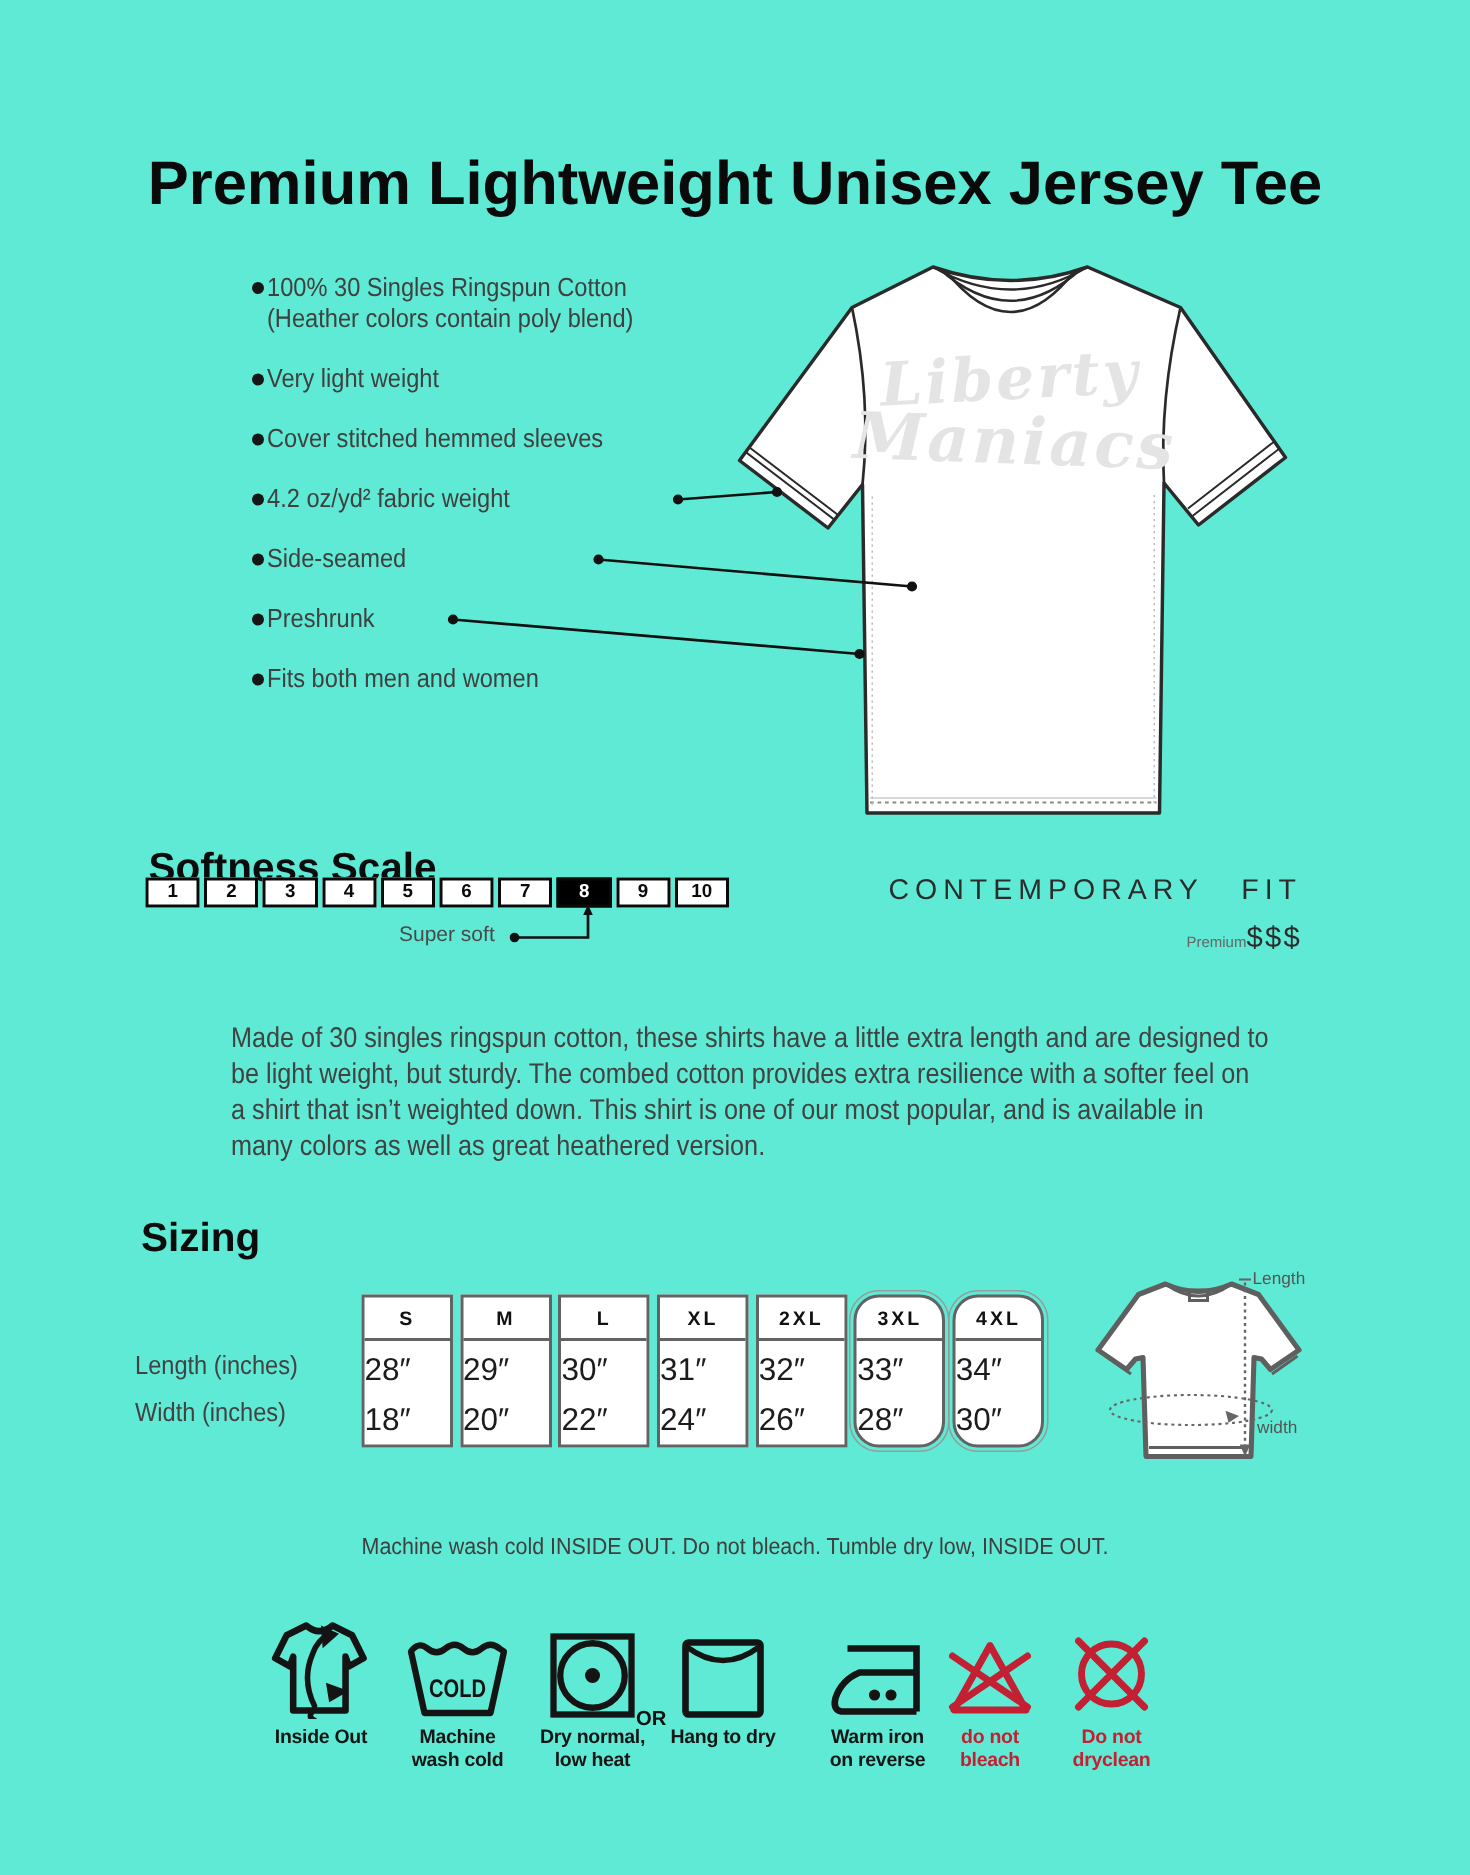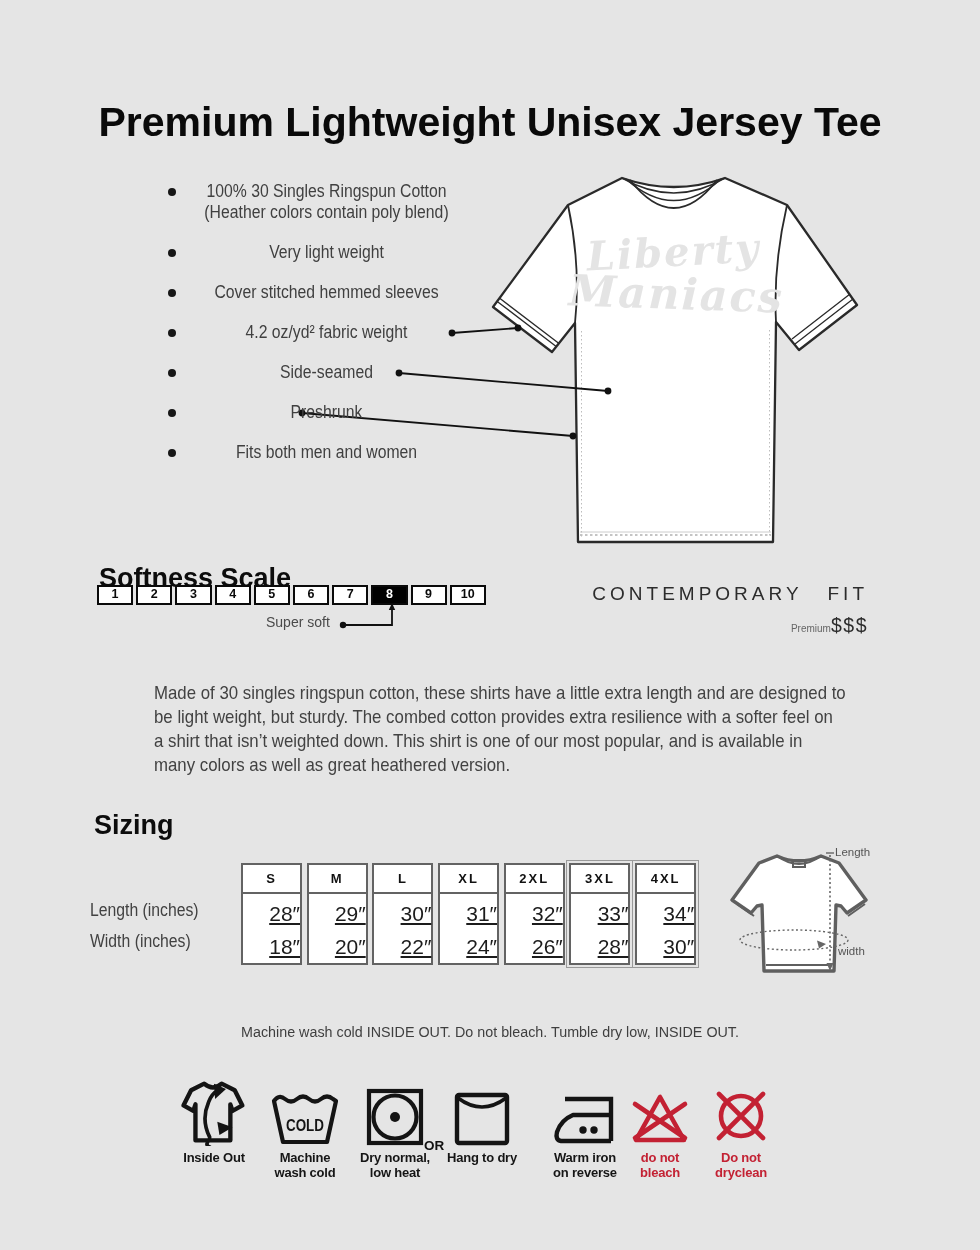--- a/index.html
+++ b/index.html
@@ -1,23 +1,23 @@
 <!DOCTYPE html>
 <html><head>
 <meta charset="utf-8">
 <style>
   html,body{margin:0;padding:0;background:#fff;}
-  .page{position:relative;width:980px;height:1250px;background:#e5e5e5;overflow:hidden;
+  .page{position:relative;width:980px;height:1250px;background:#5eead4;overflow:hidden;
         font-family:"Liberation Sans","DejaVu Sans",sans-serif;color:#111;}
   
   .main-title{position:absolute;top:72px;left:0;right:0;text-align:center;
     font-size:41px;font-weight:700;letter-spacing:0;color:#0a0a0a;}
   
   .feature-list{position:absolute;left:168px;top:181px;width:340px;list-style:none;margin:0;padding:0;z-index:6;}
-  .feature-list li{display:flex;gap:2px;margin-bottom:19px;text-align:center;}
+  .feature-list li{display:flex;gap:2px;margin-bottom:19px;}
   .bullet-dot{width:8px;height:8px;border-radius:50%;background:#161616;margin-top:7px;flex:0 0 8px;}
   .feature-text{font-size:17.5px;line-height:21px;color:#404040;white-space:pre-line;
     transform:scaleX(0.9);transform-origin:left top;width:111%;}
   
   .shirt-svg{position:absolute;left:488px;top:166px;z-index:1;}
   .leader-svg{position:absolute;left:0;top:0;z-index:5;pointer-events:none;}
   
   .softness-heading{position:absolute;left:99px;top:541px;font-size:27px;font-weight:700;color:#0c0c0c;}
   .scale-row{position:absolute;left:97px;top:585px;display:flex;gap:3px;}
   .scale-box{box-sizing:border-box;width:36.2px;height:19.5px;border:2.2px solid #0a0a0a;
@@ -34,24 +34,24 @@
   
   .description{position:absolute;left:154px;top:662px;width:782px;font-size:19px;line-height:24px;
     color:#424242;transform:scaleX(0.885);transform-origin:left top;}
   
   .sizing-heading{position:absolute;left:94px;top:788px;font-size:27px;font-weight:700;color:#0c0c0c;}
   .rowlabel{position:absolute;left:90px;font-size:17.5px;color:#424242;transform:scaleX(0.9);transform-origin:left top;}
   .rowlabel.length{top:900px;}
   .rowlabel.width{top:931px;}
   .sizing-columns{position:absolute;left:241px;top:863px;display:flex;gap:4.7px;}
   .size-col{box-sizing:border-box;width:61px;border:2px solid #636363;background:#fff;}
-  .size-col.emphasized{outline:1px solid #9a9a9a;outline-offset:2px;}
+  .size-col.emphasized{outline:1px solid #9a9a9a;outline-offset:2px;border-radius:17px;}
   .size-header{height:27px;line-height:27px;border-bottom:2px solid #636363;text-align:center;
     font-weight:700;font-size:13px;letter-spacing:2px;color:#111;}
-  .size-val{height:33px;line-height:33px;text-align:right;font-size:21px;color:#1c1c1c;text-decoration:underline;}
+  .size-val{height:33px;line-height:33px;text-align:left;font-size:21px;color:#1c1c1c;}
   .size-val.len{margin-top:3px;}
   .size-diagram{position:absolute;left:724px;top:836px;}
   
   .care-line{position:absolute;top:1023px;left:0;right:0;text-align:center;font-size:15.4px;color:#3f3f3f;
     transform:scaleX(0.93);transform-origin:center top;}
   .care-row{position:absolute;left:0;top:1076px;width:980px;height:120px;}
   .care-item{position:absolute;top:0;width:92px;text-align:center;}
   .care-pos-1{left:168px;} .care-pos-2{left:259px;} .care-pos-3{left:349px;}
   .care-pos-4{left:436px;} .care-pos-5{left:539px;} .care-pos-6{left:614px;} .care-pos-7{left:695px;}
   .care-icon-slot{height:70px;display:flex;align-items:flex-end;justify-content:center;}

